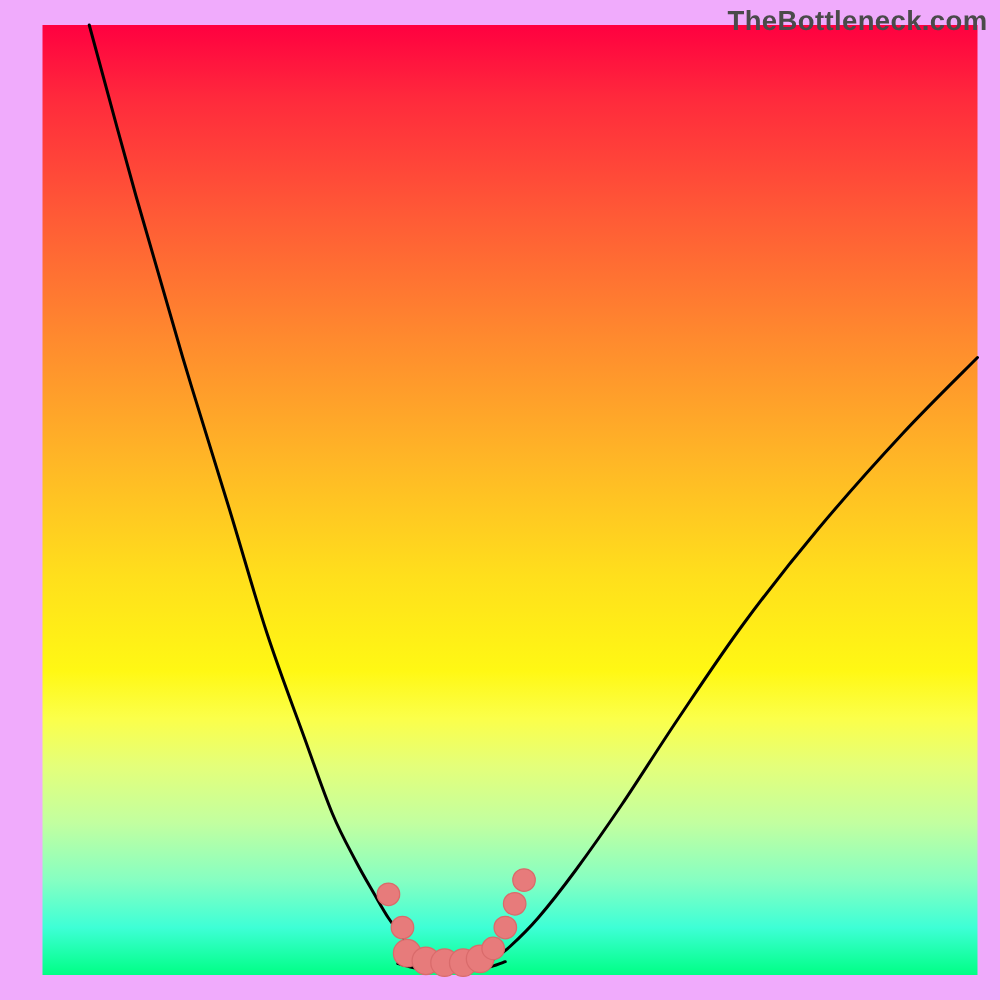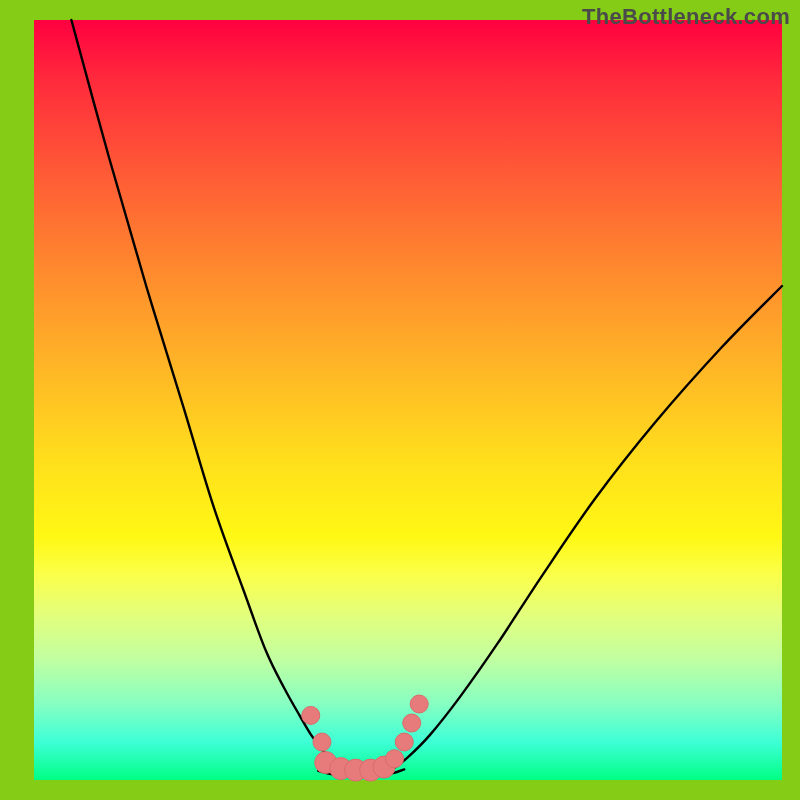--- a/index.html
+++ b/index.html
@@ -1,16 +1,16 @@
 <!DOCTYPE html>
 <html><head>
 <meta charset="utf-8">
 <style>
   html,body{margin:0;padding:0;width:800px;height:800px;background:#000;overflow:hidden;font-family:Arial,Helvetica,sans-serif}
-  .frame{position:absolute;inset:0;background:#84cc16}
+  .frame{position:absolute;inset:0;background:#f0abfc}
   .plot{position:absolute;left:34px;top:20px;width:748px;height:760px;
         background:linear-gradient(to bottom,
           #ff0040 0%,
           #ff2b3c 8%,
           #ff5a36 20%,
           #ff8a2e 33%,
           #ffb726 46%,
           #ffdf1c 58%,
           #fff814 68%,
           #fbff4a 73%,

